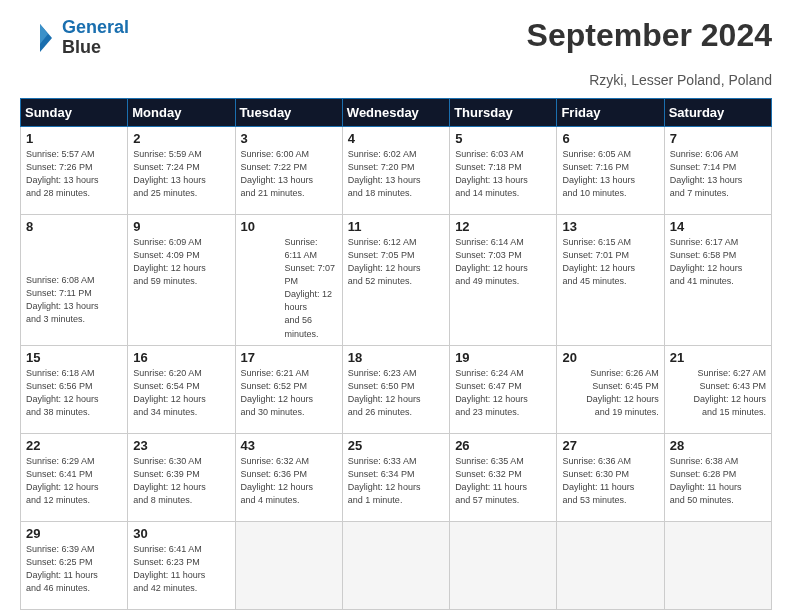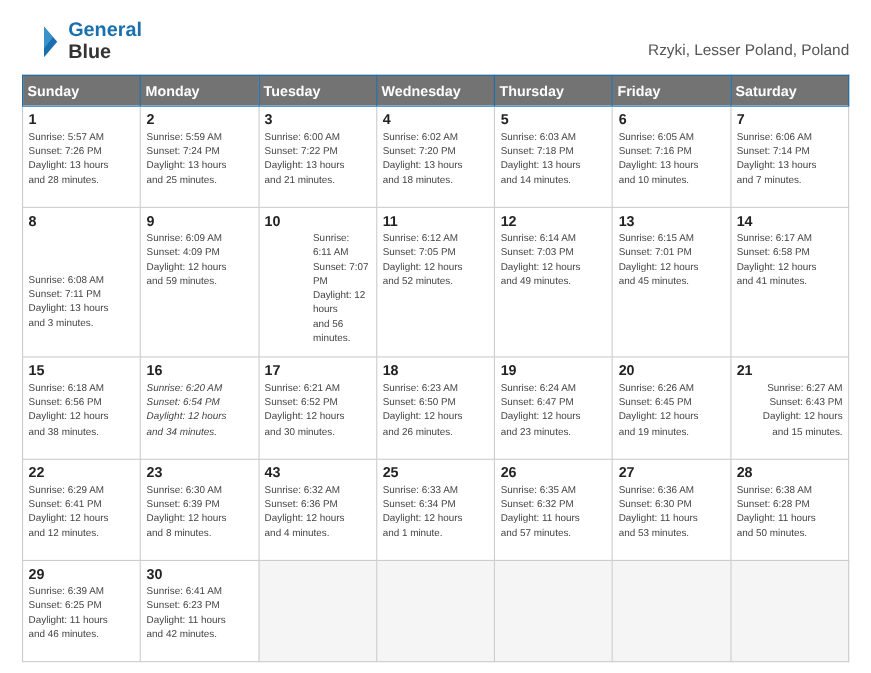--- a/index.html
+++ b/index.html
@@ -56,21 +56,21 @@
       margin-top: 19px;
     }
     .calendar {
       flex: 1;
       border: 1px solid #ccc;
       border-collapse: collapse;
       width: 100%;
       table-layout: fixed;
     }
     .calendar th {
-      background: #737373;
+      background: #0f172a;
       color: #fff;
       font-size: 13px;
       font-weight: bold;
       padding: 6px 4px;
       text-align: left;
       border: 1px solid #1a6faf;
     }
     .calendar td {
       vertical-align: top;
       border: 1px solid #ccc;
@@ -105,20 +105,21 @@
       <svg class="logo-icon" viewBox="0 0 36 36">
         <polygon points="20,4 32,18 20,32" fill="#1a6faf"></polygon>
         <polygon points="20,4 28,14 20,24" fill="#4a9fd4" opacity="0.7"></polygon>
       </svg>
       <div class="logo-text">
         <div><span>General</span></div>
         <div>Blue</div>
       </div>
     </div>
     <div class="title-block">
+      <div class="month-title">September 2024</div>
       <div class="location">Rzyki, Lesser Poland, Poland</div>
     </div>
   </div>
 
   <table class="calendar">
     <thead>
       <tr>
       <th>Sunday</th>
           <th>Monday</th>
           <th>Tuesday</th>
@@ -234,21 +235,21 @@
         <tr>
           <td>
             <span class="day-num">15</span>
             <div class="day-info" style="white-space: pre-line;">Sunrise: 6:18 AM
 Sunset: 6:56 PM
 Daylight: 12 hours
 and 38 minutes.</div>
           </td>
           <td>
             <span class="day-num">16</span>
-            <div class="day-info" style="white-space: pre-line; font-style: italic;">Sunrise: 6:20 AM
+            <div class="day-info" style="white-space: pre-line;">Sunrise: 6:20 AM
 Sunset: 6:54 PM
 Daylight: 12 hours
 and 34 minutes.</div>
           </td>
           <td>
             <span class="day-num">17</span>
             <div class="day-info" style="white-space: pre-line;">Sunrise: 6:21 AM
 Sunset: 6:52 PM
 Daylight: 12 hours
 and 30 minutes.</div>
@@ -262,21 +263,21 @@
           </td>
           <td>
             <span class="day-num">19</span>
             <div class="day-info" style="white-space: pre-line;">Sunrise: 6:24 AM
 Sunset: 6:47 PM
 Daylight: 12 hours
 and 23 minutes.</div>
           </td>
           <td>
             <span class="day-num">20</span>
-            <div class="day-info" style="white-space: pre-line;">Sunrise: 6:26 AM
+            <div class="day-info" style="white-space: pre-line; text-align: right;">Sunrise: 6:26 AM
 Sunset: 6:45 PM
 Daylight: 12 hours
 and 19 minutes.</div>
           </td>
           <td>
             <span class="day-num">21</span>
             <div class="day-info" style="white-space: pre-line; text-align: right;">Sunrise: 6:27 AM
 Sunset: 6:43 PM
 Daylight: 12 hours
 and 15 minutes.</div>

